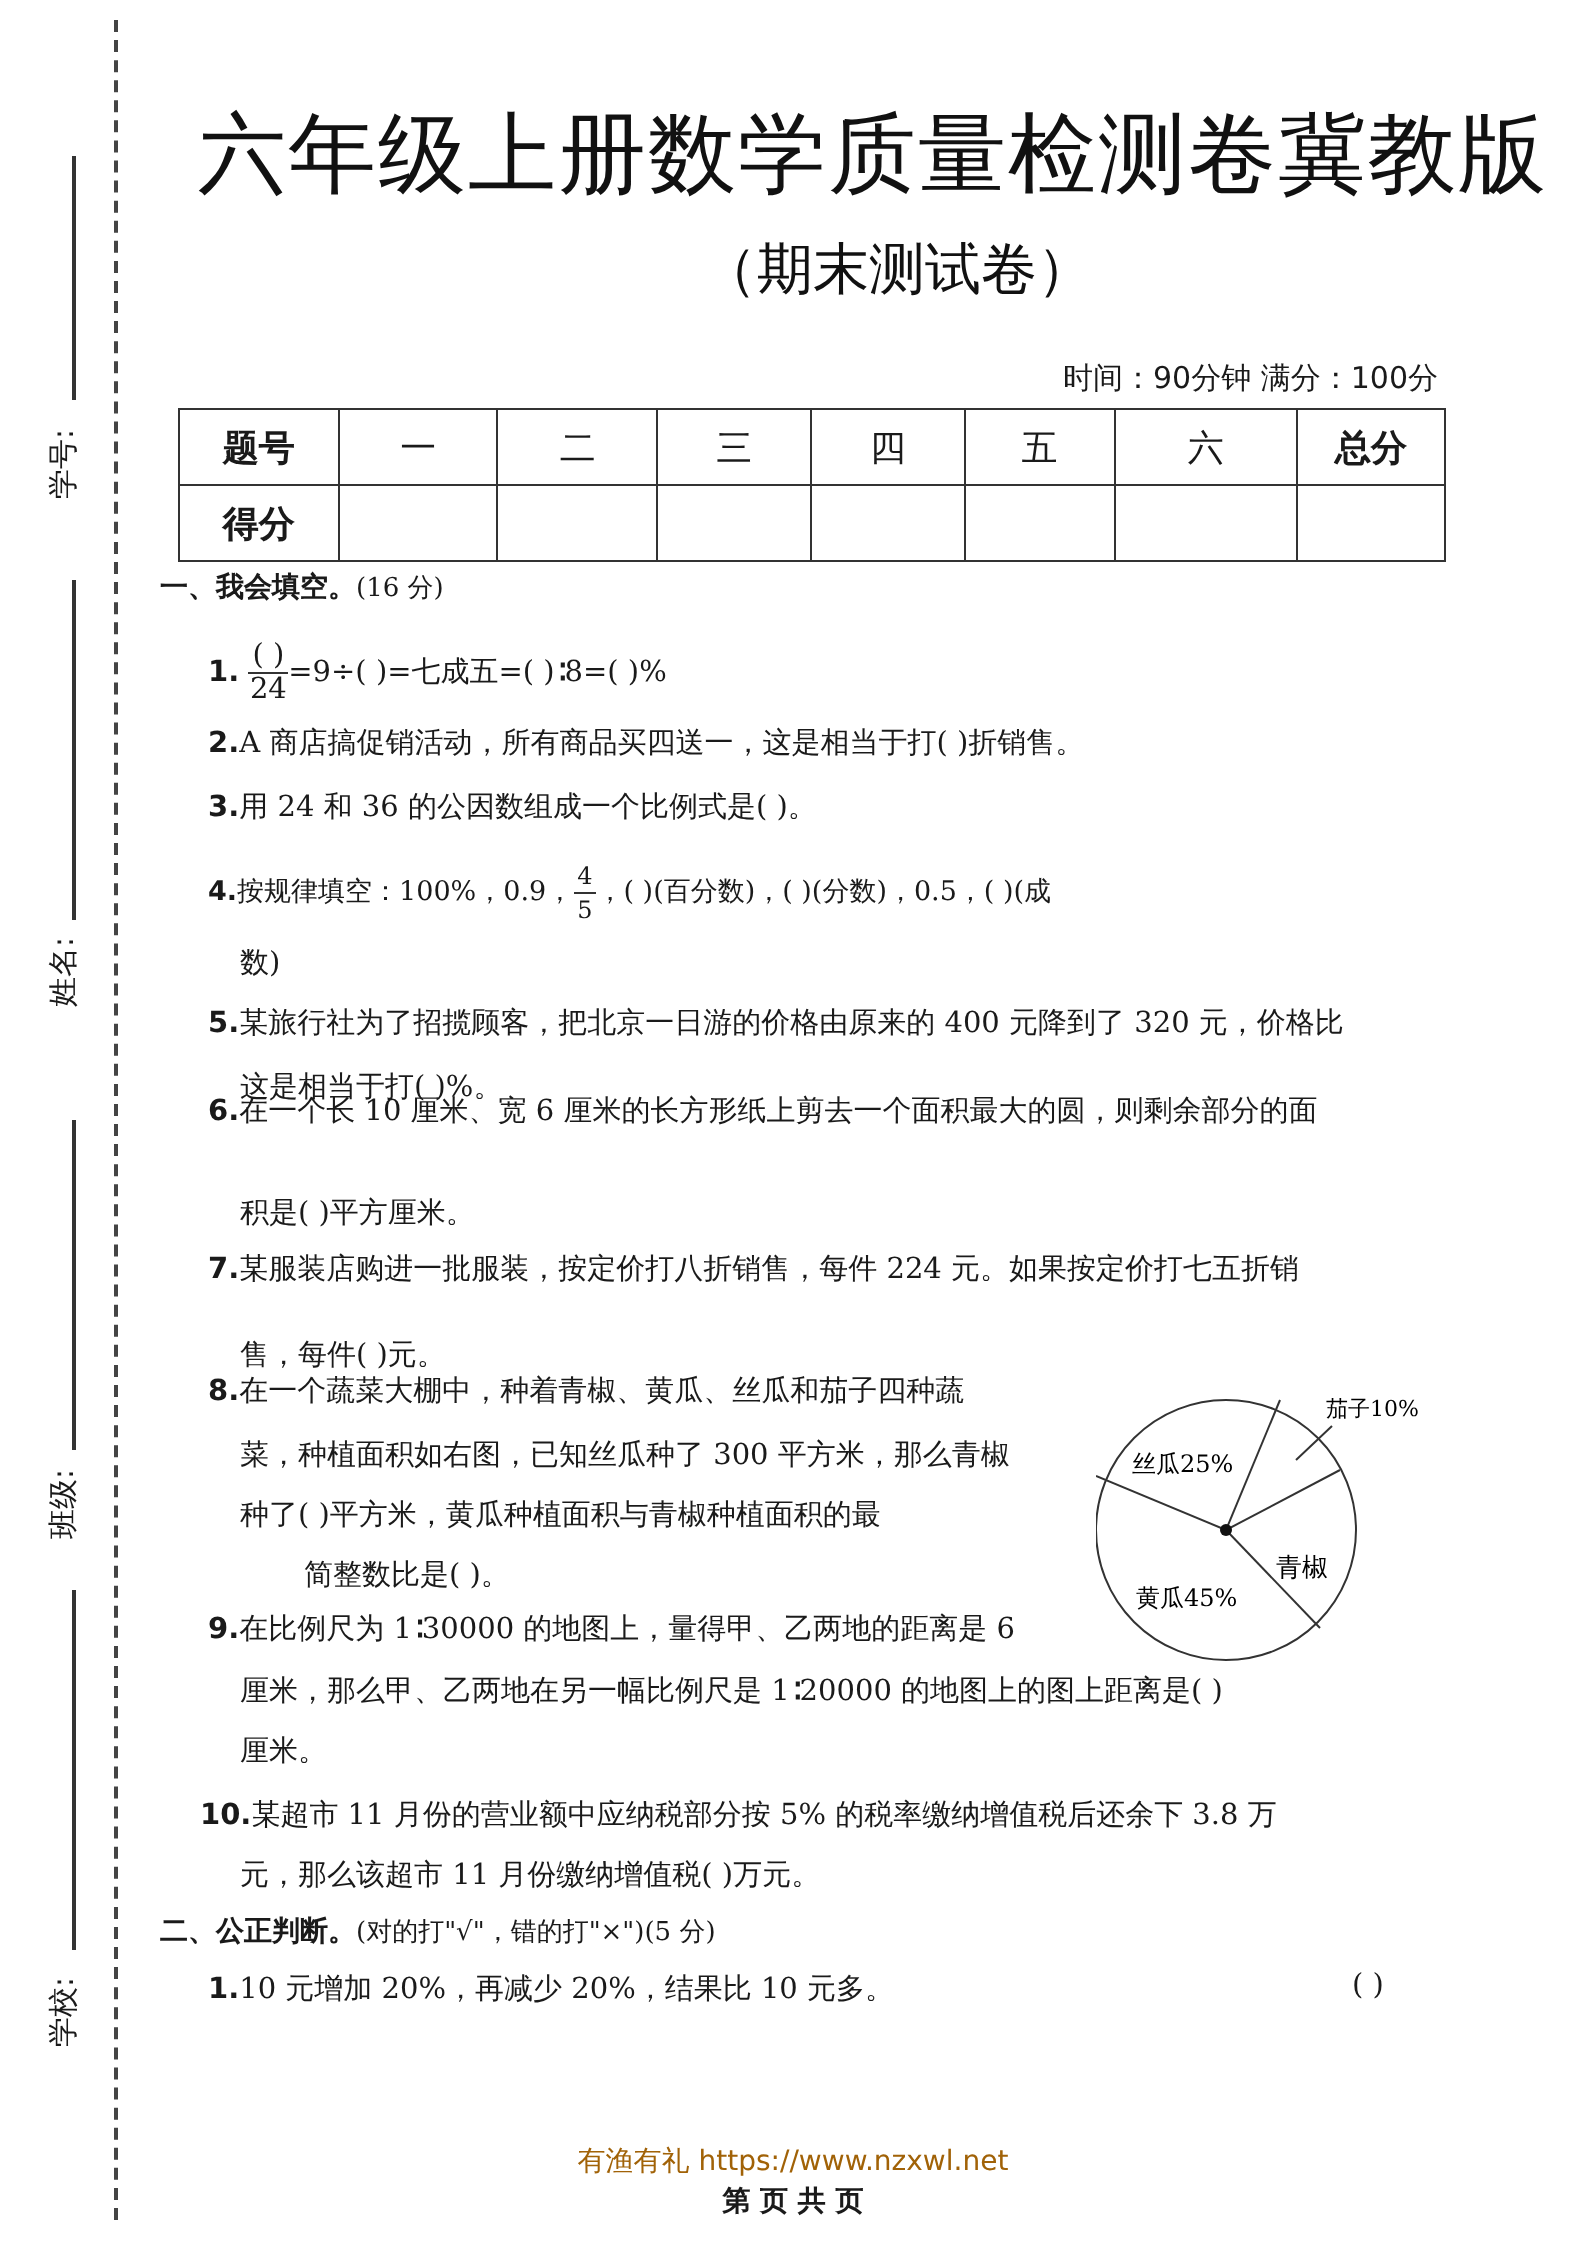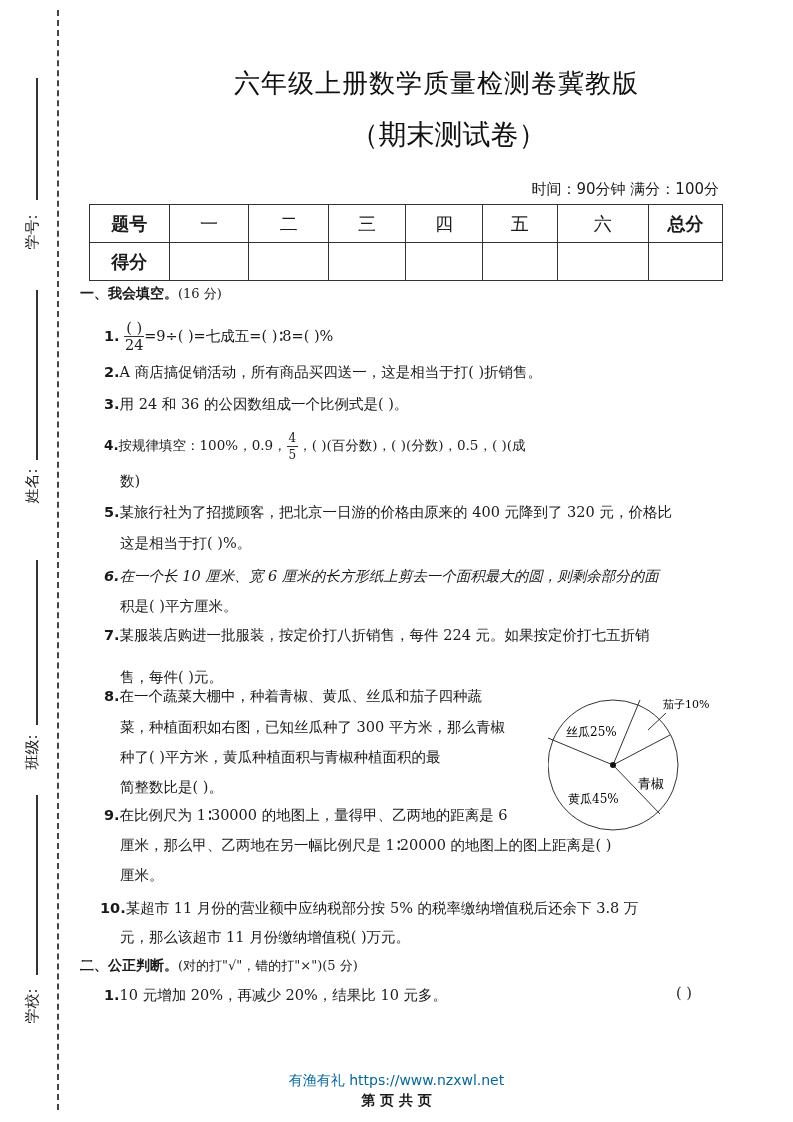--- a/index.html
+++ b/index.html
@@ -4,21 +4,21 @@
 <style>
   html, body { margin:0; padding:0; background:#ffffff; }
   body { width:793px; height:1122px; position:relative; overflow:hidden;
          font-family: "DejaVu Serif", "Liberation Serif", serif; color:#1a1a1a; }
   .binding { position:absolute; left:0; top:0; width:80px; height:1122px; }
   .dash-line { position:absolute; left:57px; top:10px; height:1100px; border-left:2px dashed #444; }
   .bind-line { position:absolute; left:36px; width:2px; background:#333; }
   .bind-label { position:absolute; left:20px; width:24px; font-family:"DejaVu Sans", sans-serif;
                 font-size:15px; transform:rotate(-90deg); transform-origin:center; white-space:nowrap; text-align:center; }
   .title { position:absolute; left:80px; width:713px; top:48px; text-align:center;
-           font-family:"DejaVu Sans", sans-serif; font-size:26px; letter-spacing:1px; color:#111;margin-top:18px; }
+           font-family:"DejaVu Sans", sans-serif; font-size:44px; letter-spacing:1px; color:#111; }
   .subtitle { position:absolute; left:92px; width:713px; top:116px; text-align:center;
               font-family:"DejaVu Sans", sans-serif; font-size:28px; color:#111; }
   .timeinfo { position:absolute; right:74px; top:180px; font-family:"DejaVu Sans", sans-serif; font-size:15px; }
   table.score { position:absolute; left:89px; top:204px; width:634px; border-collapse:collapse;
                 font-family:"DejaVu Sans", sans-serif;padding-left:41px; }
   table.score td { border:1.5px solid #333; height:35px; text-align:center; font-size:18px; font-weight:bold; }
   .sec { position:absolute; left:80px; font-size:14px; font-family:"DejaVu Sans", sans-serif; font-weight:bold; }
   .sec .note { font-weight:normal; font-family:"DejaVu Serif", serif; font-size:13px; }
   .q { position:absolute; left:104px; font-size:14.5px; line-height:20px; white-space:nowrap; }
   .q .num { font-weight:bold; font-family:"DejaVu Sans", sans-serif; }
@@ -94,36 +94,36 @@
 <div class="q" style="top:430px;font-size:13.5px;">
   <span class="num">4.</span><span>按规律填空：100%，0.9，</span><span class="frac" style="font-size:12px"><span class="top">4</span><span class="bot">5</span></span><span>，(          )(百分数)，(          )(分数)，0.5，(          )(成</span>
 </div>
 <div class="cont" style="top:472px;">数)</div>
 
 <div class="q" style="top:502px;">
   <span class="num">5.</span><span>某旅行社为了招揽顾客，把北京一日游的价格由原来的 400 元降到了 320 元，价格比</span>
 </div>
 <div class="cont" style="top:534px;">这是相当于打(          )%。</div>
 
-<div class="q" style="top:566px;font-style:italic;">
+<div class="q" style="top:546px;">
   <span class="num">6.</span><span>在一个长 10 厘米、宽 6 厘米的长方形纸上剪去一个面积最大的圆，则剩余部分的面</span>
 </div>
 <div class="cont" style="top:597px;">积是(          )平方厘米。</div>
 
 <div class="q" style="top:625px;">
   <span class="num">7.</span><span>某服装店购进一批服装，按定价打八折销售，每件 224 元。如果按定价打七五折销</span>
 </div>
 <div class="cont" style="top:656px;margin-top:12px;">售，每件(          )元。</div>
 
 <div class="q" style="top:686px;">
   <span class="num">8.</span><span>在一个蔬菜大棚中，种着青椒、黄瓜、丝瓜和茄子四种蔬</span>
 </div>
 <div class="cont" style="top:718px;">菜，种植面积如右图，已知丝瓜种了 300 平方米，那么青椒</div>
 <div class="cont" style="top:748px;">种了(          )平方米，黄瓜种植面积与青椒种植面积的最</div>
-<div class="cont" style="top:778px;">简整数比是(          )。</div>
+<div class="cont" style="top:778px;margin-left:32px;">简整数比是(          )。</div>
 
 <svg class="pie" width="180" height="150" viewBox="0 0 180 150">
   <circle cx="65" cy="77" r="65" fill="none" stroke="#333" stroke-width="1"></circle>
   <line x1="65" y1="77" x2="92" y2="12" stroke="#333" stroke-width="1"></line>
   <line x1="65" y1="77" x2="0" y2="50" stroke="#333" stroke-width="1"></line>
   <line x1="65" y1="77" x2="122" y2="47" stroke="#333" stroke-width="1"></line>
   <line x1="65" y1="77" x2="112" y2="126" stroke="#333" stroke-width="1"></line>
   <line x1="100" y1="42" x2="118" y2="25" stroke="#333" stroke-width="1"></line>
   <circle cx="65" cy="77" r="3" fill="#111"></circle>
   <text x="18" y="48" font-size="12" font-family="DejaVu Serif, serif">丝瓜25%</text>
@@ -145,14 +145,14 @@
 
 <div class="sec" style="top:957px;">
   <span>二、公正判断。</span><span class="note">(对的打"√"，错的打"×")(5 分)</span>
 </div>
 
 <div class="q" style="top:985px;">
   <span class="num">1.</span><span>10 元增加 20%，再减少 20%，结果比 10 元多。</span>
 </div>
 <div class="judge-paren" style="top:985px;">(      )</div>
 
-<div class="footer" style="top:1072px;font-size:14px;color:#0369a1;">有渔有礼 https://www.nzxwl.net</div>
+<div class="footer" style="top:1072px;font-size:14px;color:#a16207;">有渔有礼 https://www.nzxwl.net</div>
 <div class="footer" style="top:1092px;font-size:14px;font-weight:bold;">第  页  共  页</div>
 
 </body></html>

